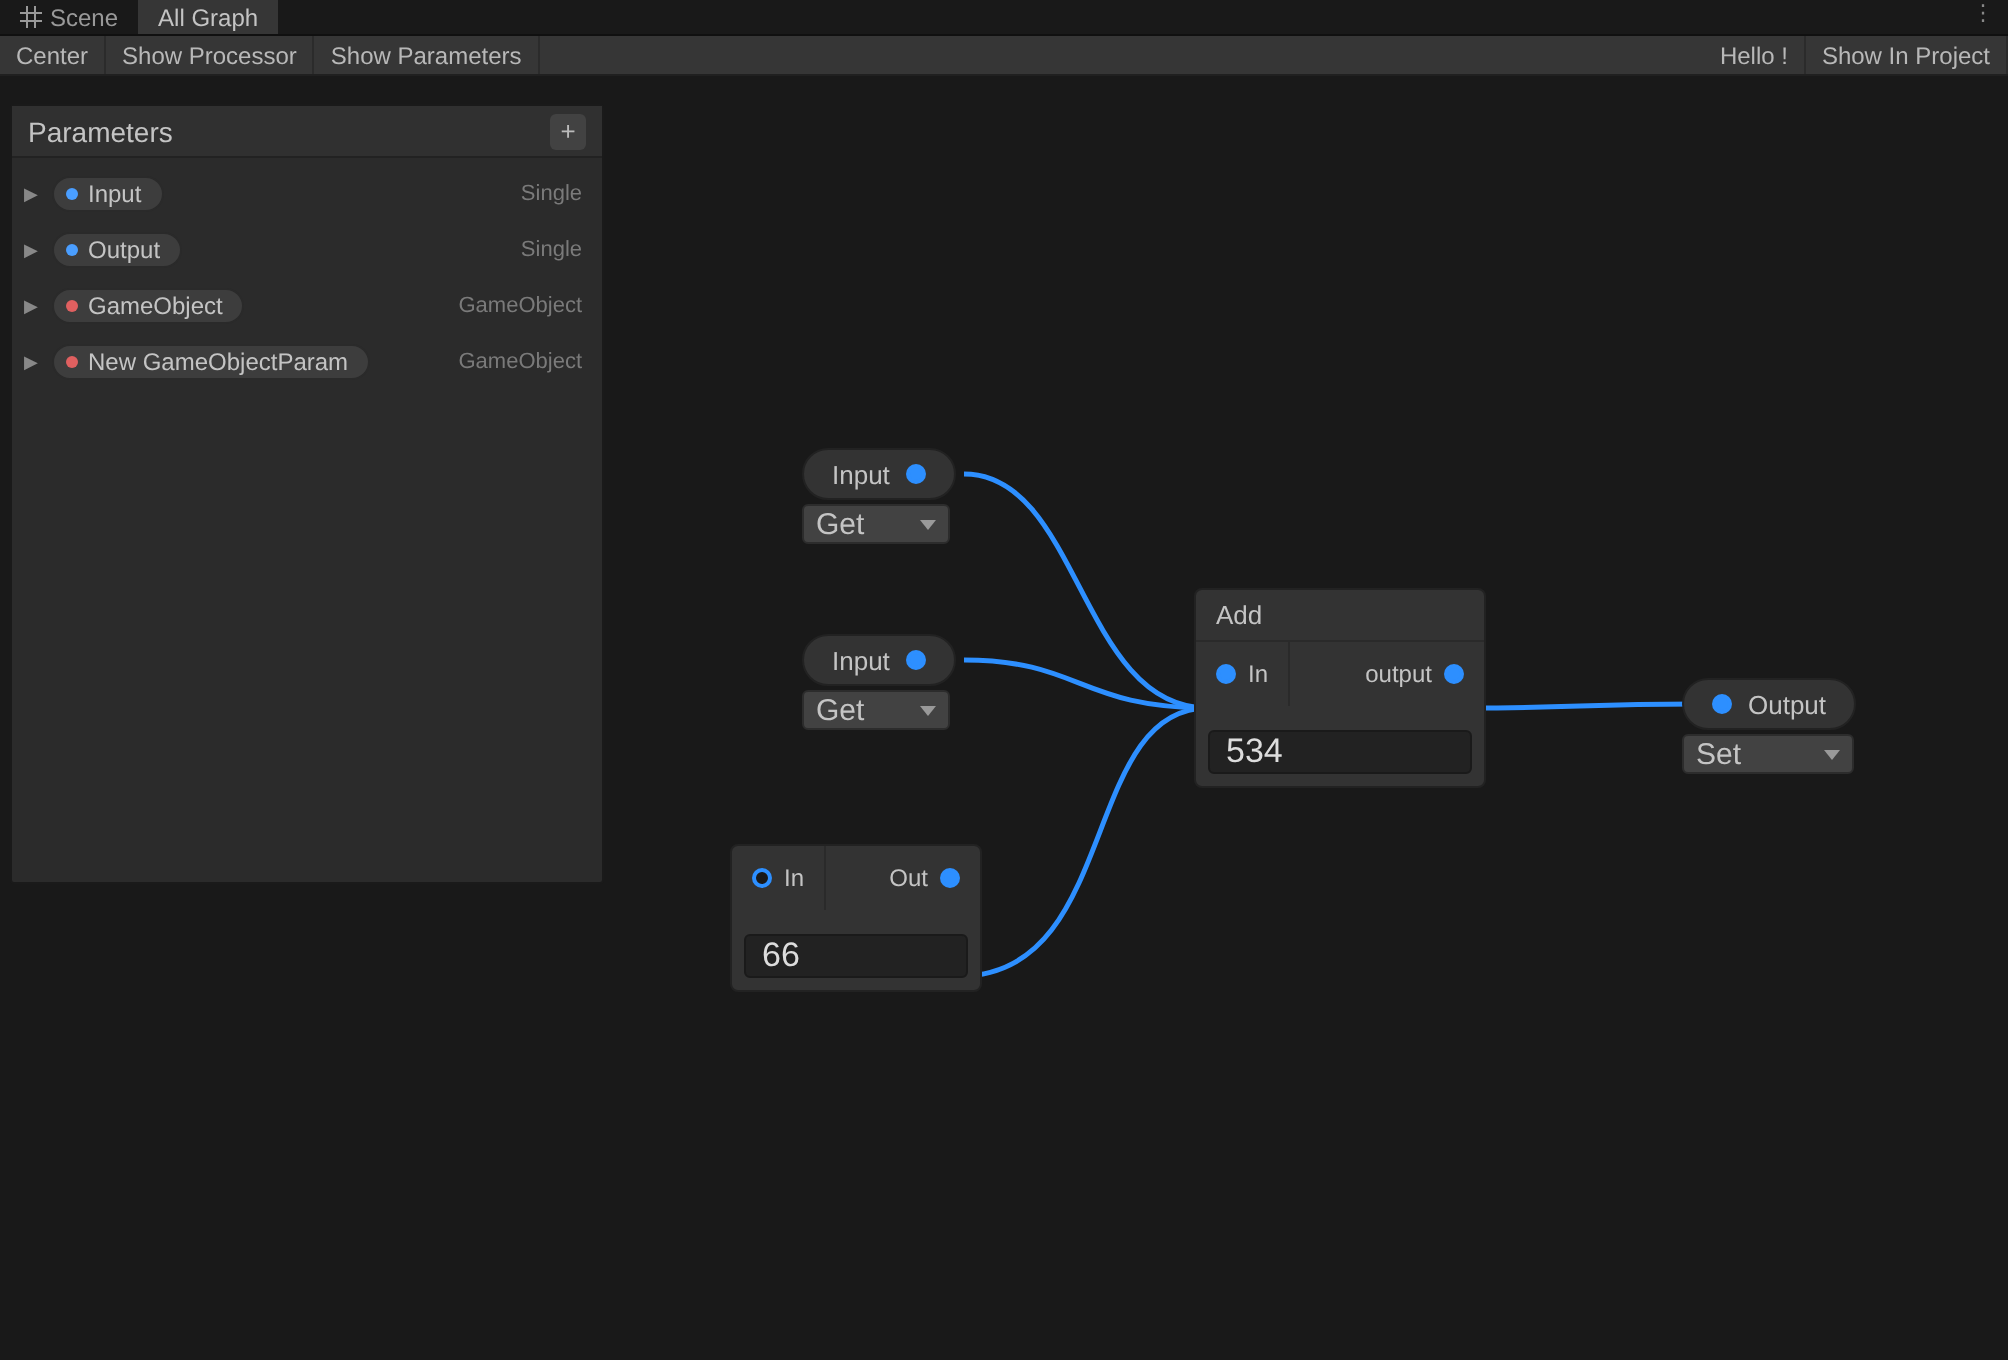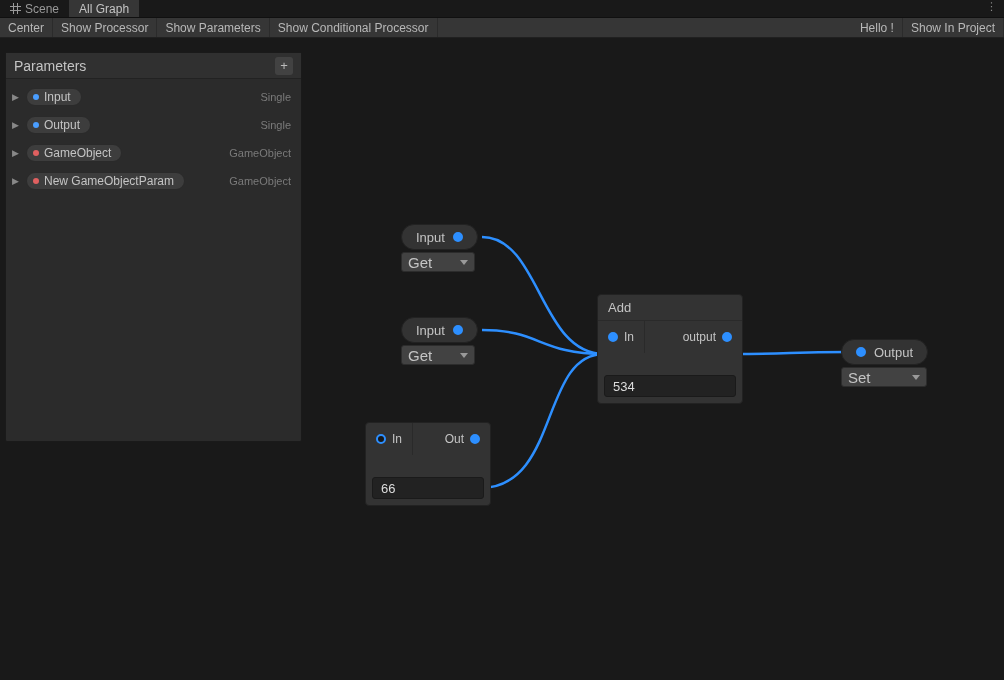--- a/index.html
+++ b/index.html
@@ -49,21 +49,21 @@
   .dropdown-label { color: #c4c4c4; font-size: 15px; }
   .dropdown-arrow { width: 0; height: 0; border-left: 4px solid transparent; border-right: 4px solid transparent; border-top: 5px solid #999; }
 
   .box-node { min-width: 120px; }
   .box-header { height: 26px; display: flex; align-items: center; padding: 0 10px; border-bottom: 1px solid #2a2a2a; }
   .box-title { color: #c4c4c4; font-size: 13px; }
   .box-row { height: 32px; display: flex; align-items: center; text-align: center; }
   .port-cell { display: flex; align-items: center; gap: 6px; padding: 0 10px; height: 100%; }
   .port-cell.left { border-right: 1px solid #2a2a2a; }
   .port-label { color: #c4c4c4; font-size: 12px; }
-  .input-field { margin: 22px 6px 6px 6px; height: 22px; background: #222; border: 1px solid #1a1a1a; border-radius: 3px; padding: 0 8px; color: #ddd; font-size: 13px; display: flex; align-items: center; }
+  .input-field { margin: 12px 6px 6px 6px; height: 22px; background: #222; border: 1px solid #1a1a1a; border-radius: 3px; padding: 0 8px; color: #ddd; font-size: 17px; display: flex; align-items: center; }
 
   .hash-icon { width: 11px; height: 11px; display: inline-block; position: relative; }
   .hash-icon::before, .hash-icon::after { content: ""; position: absolute; background: #999; }
   .hash-icon::before { width: 100%; height: 1px; top: 3px; box-shadow: 0 4px 0 #999; }
   .hash-icon::after { height: 100%; width: 1px; left: 3px; box-shadow: 4px 0 0 #999; }
 </style>
 </head>
 <body>
 
 <div class="top-tabs">
@@ -74,21 +74,20 @@
   <div class="top-tab active">
     <span>All Graph</span>
   </div>
   <div class="vdots">⋮</div>
 </div>
 
 <div class="toolbar">
   <div class="tool-btn">Center</div>
   <div class="tool-btn">Show Processor</div>
   <div class="tool-btn">Show Parameters</div>
-  <div class="tool-btn">Show Conditional Processor</div>
   <div class="toolbar-spacer"></div>
   <div class="tool-btn">Hello !</div>
   <div class="tool-btn">Show In Project</div>
 </div>
 
 <div class="main">
 
   <div class="params-panel">
     <div class="params-header">
       <span class="params-title">Parameters</span>

